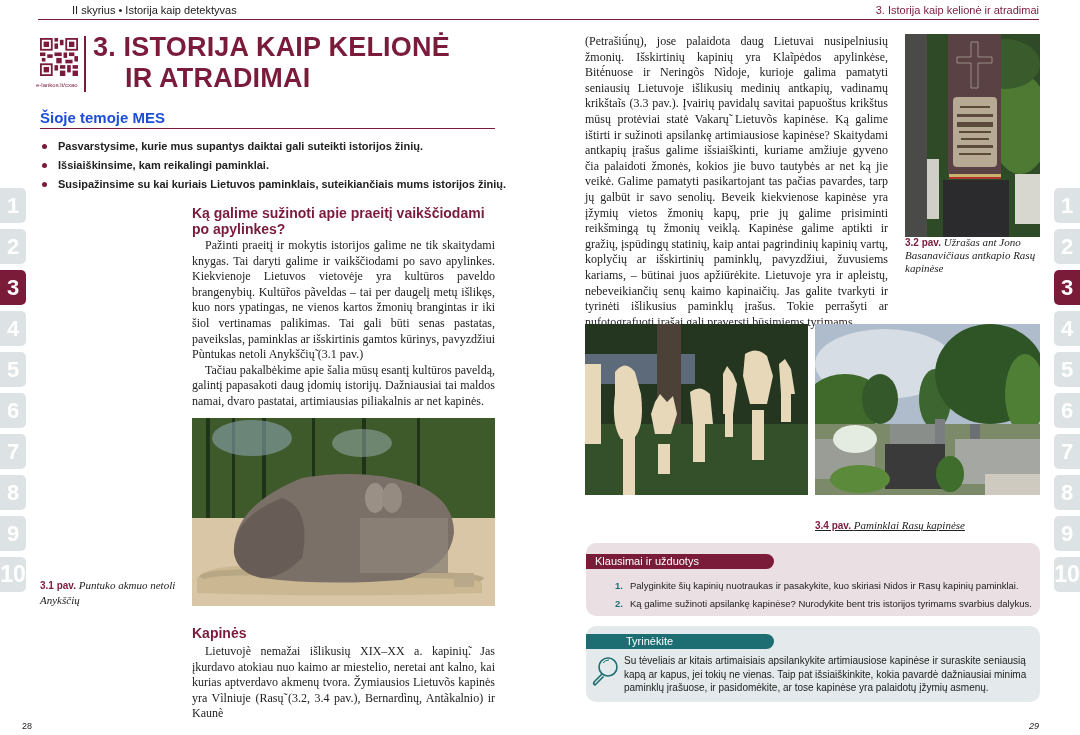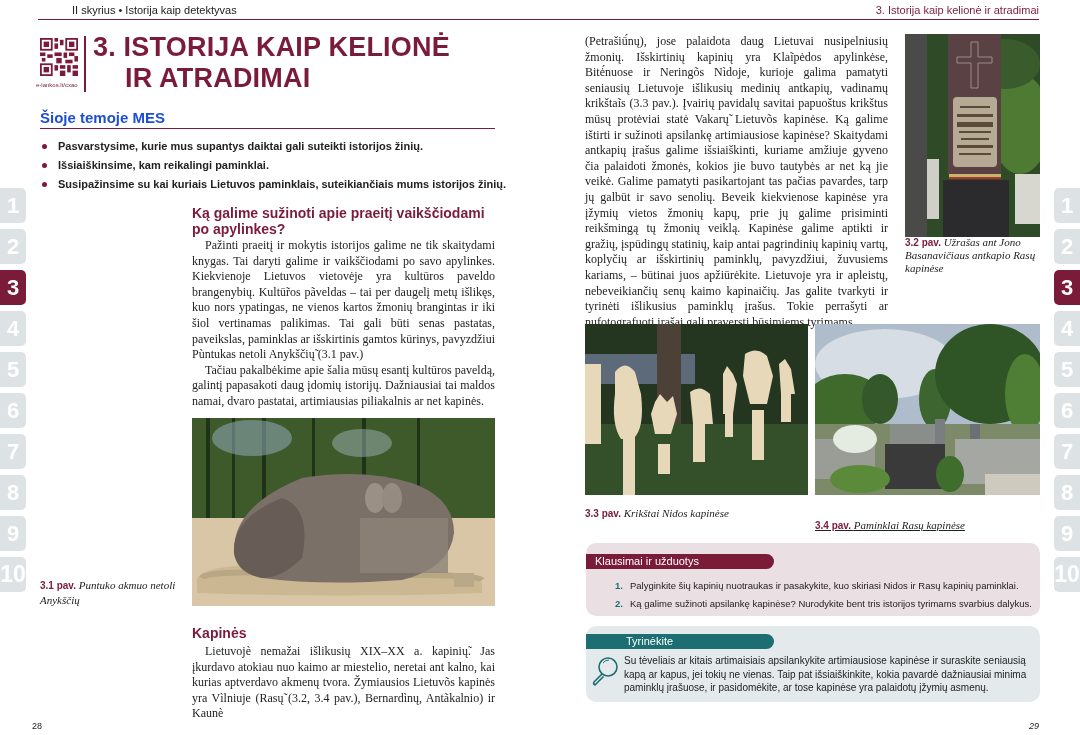--- a/index.html
+++ b/index.html
@@ -47,21 +47,21 @@
                text-align: justify; color: #222; hyphens: manual; }
   .body-text p { text-indent: 13px; }
 
   .caption { position: absolute; font-size: 10px; line-height: 15px; color: #222; }
   .caption .lbl { color: #7a1b3a; font-weight: bold; font-family: "Liberation Sans", sans-serif; }
   .caption .txt { font-family: "Liberation Serif", serif; font-style: italic; font-size: 11px; }
 
   .photo { position: absolute; overflow: hidden; }
 
   .page-number { position: absolute; top: 721px; font-size: 9px; color: #222; }
-  .page-left .page-number { left: 32px; }
+  .page-left .page-number { left: 22px; }
   .page-right .page-number { right: 41px; font-style: italic; }
 
   
   .box { position: absolute; left: 46px; width: 454px; border-radius: 10px; }
   .box-q { top: 543px; height: 73px; background: #eadfe2; }
   .box-r { top: 626px; height: 76px; background: #e4eaeb; }
   .box-label { position: absolute; left: 0; top: 11px; height: 15px; width: 188px; border-radius: 0 8px 8px 0;
                color: #fff; font-size: 11px; line-height: 15px; padding-left: 9px; }
   .box-q .box-label { background: #7a1b3a; }
   .box-r .box-label { top: 8px; background: #1c6e72; padding-left: 40px; }
@@ -229,24 +229,20 @@
       <path d="M105,68 Q115,60 125,70 L128,100 L108,100 Z"></path>
       <rect x="108" y="98" width="12" height="40"></rect>
       <path d="M138,50 L142,42 L148,50 L152,60 L148,90 L138,90 Z"></path>
       <rect x="140" y="88" width="8" height="25"></rect>
       <path d="M160,30 Q172,22 182,32 L188,52 L182,80 L165,80 L158,52 Z"></path>
       <rect x="167" y="86" width="12" height="50"></rect>
       <path d="M194,40 L200,35 L206,45 L210,70 L196,70 Z"></path>
       <rect x="196" y="68" width="10" height="30"></rect>
     </g>
   </svg>
-  <div class="caption" style="left:45px; top:506px; width:223px;">
-    <span class="lbl">3.3 pav.</span>
-    <span class="txt">Krikštai Nidos kapinėse</span>
-  </div>
 
   <svg class="photo" style="left:275px; top:324px; width:225px; height:171px;" viewBox="0 0 225 171" preserveAspectRatio="none">
     <rect width="225" height="171" fill="#aebccb"></rect>
     <ellipse cx="70" cy="40" rx="70" ry="35" fill="#d6dde5"></ellipse>
     <ellipse cx="30" cy="80" rx="40" ry="30" fill="#3f6a2c"></ellipse>
     <ellipse cx="65" cy="75" rx="18" ry="25" fill="#34582a"></ellipse>
     <ellipse cx="120" cy="75" rx="16" ry="30" fill="#3d6530"></ellipse>
     <ellipse cx="175" cy="50" rx="55" ry="50" fill="#2f5426"></ellipse>
     <ellipse cx="210" cy="70" rx="20" ry="40" fill="#4f7f34"></ellipse>
     <rect x="0" y="100" width="225" height="71" fill="#7c8a6a"></rect>

